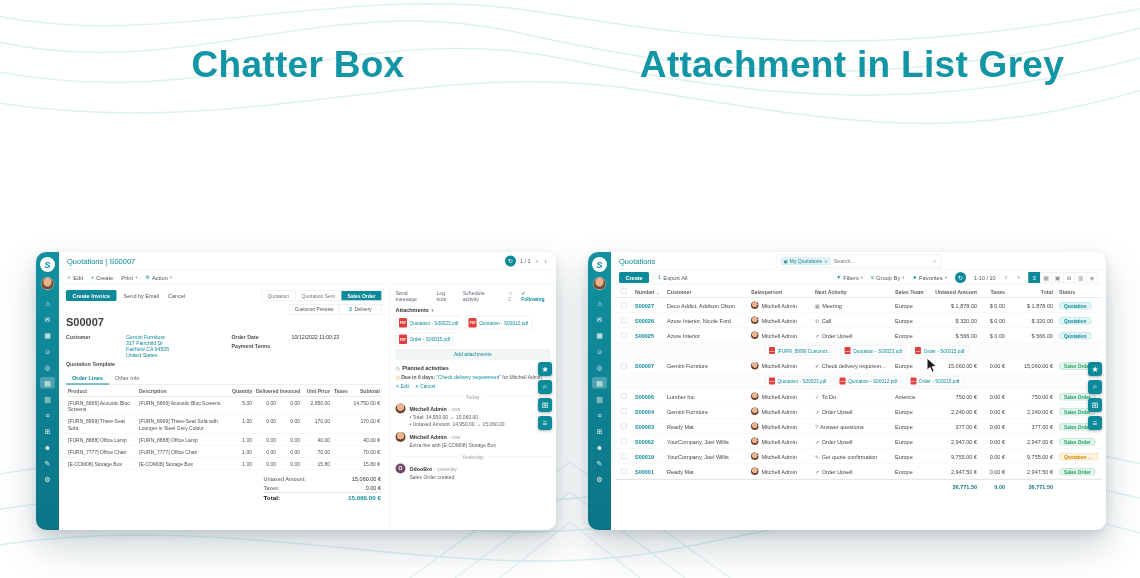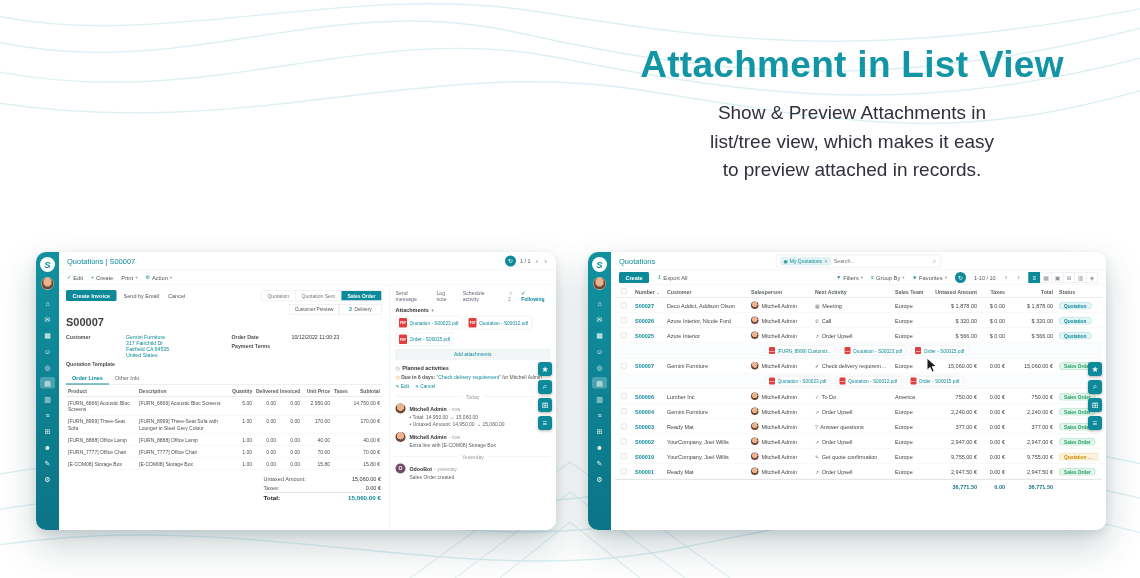--- a/index.html
+++ b/index.html
@@ -174,26 +174,24 @@
     <path d="M-20,548 C240,503 460,593 680,548 S980,488 1160,538"></path>
   </g>
   <g fill="none" stroke="#ddf0f3" stroke-width="1.2" opacity="0.9">
     <path d="M410,578 L570,462 L730,578"></path>
     <path d="M455,578 L570,492 L685,578"></path>
     <path d="M500,578 L570,522 L640,578"></path>
   </g>
 </svg>
 
 <header class="hero hero-left">
+  <h1>Chatter Box</h1>
 </header>
 <header class="hero hero-right">
-  <h1>Attachment in List View</h1>
-  <p>Show &amp; Preview Attachments in
-list/tree view, which makes it easy
-to preview attached in records.</p>
+  <h1>Attachment in List Grey</h1>
 </header>
 
 <section class="window win-left">
   <div class="win-scale">
     <aside class="sidebar">
       <div class="logo">S</div>
       <div class="avatar"></div>
       <div class="sb-icons">
           <div class="sb-icon">⌂</div>
           <div class="sb-icon">✉</div>

